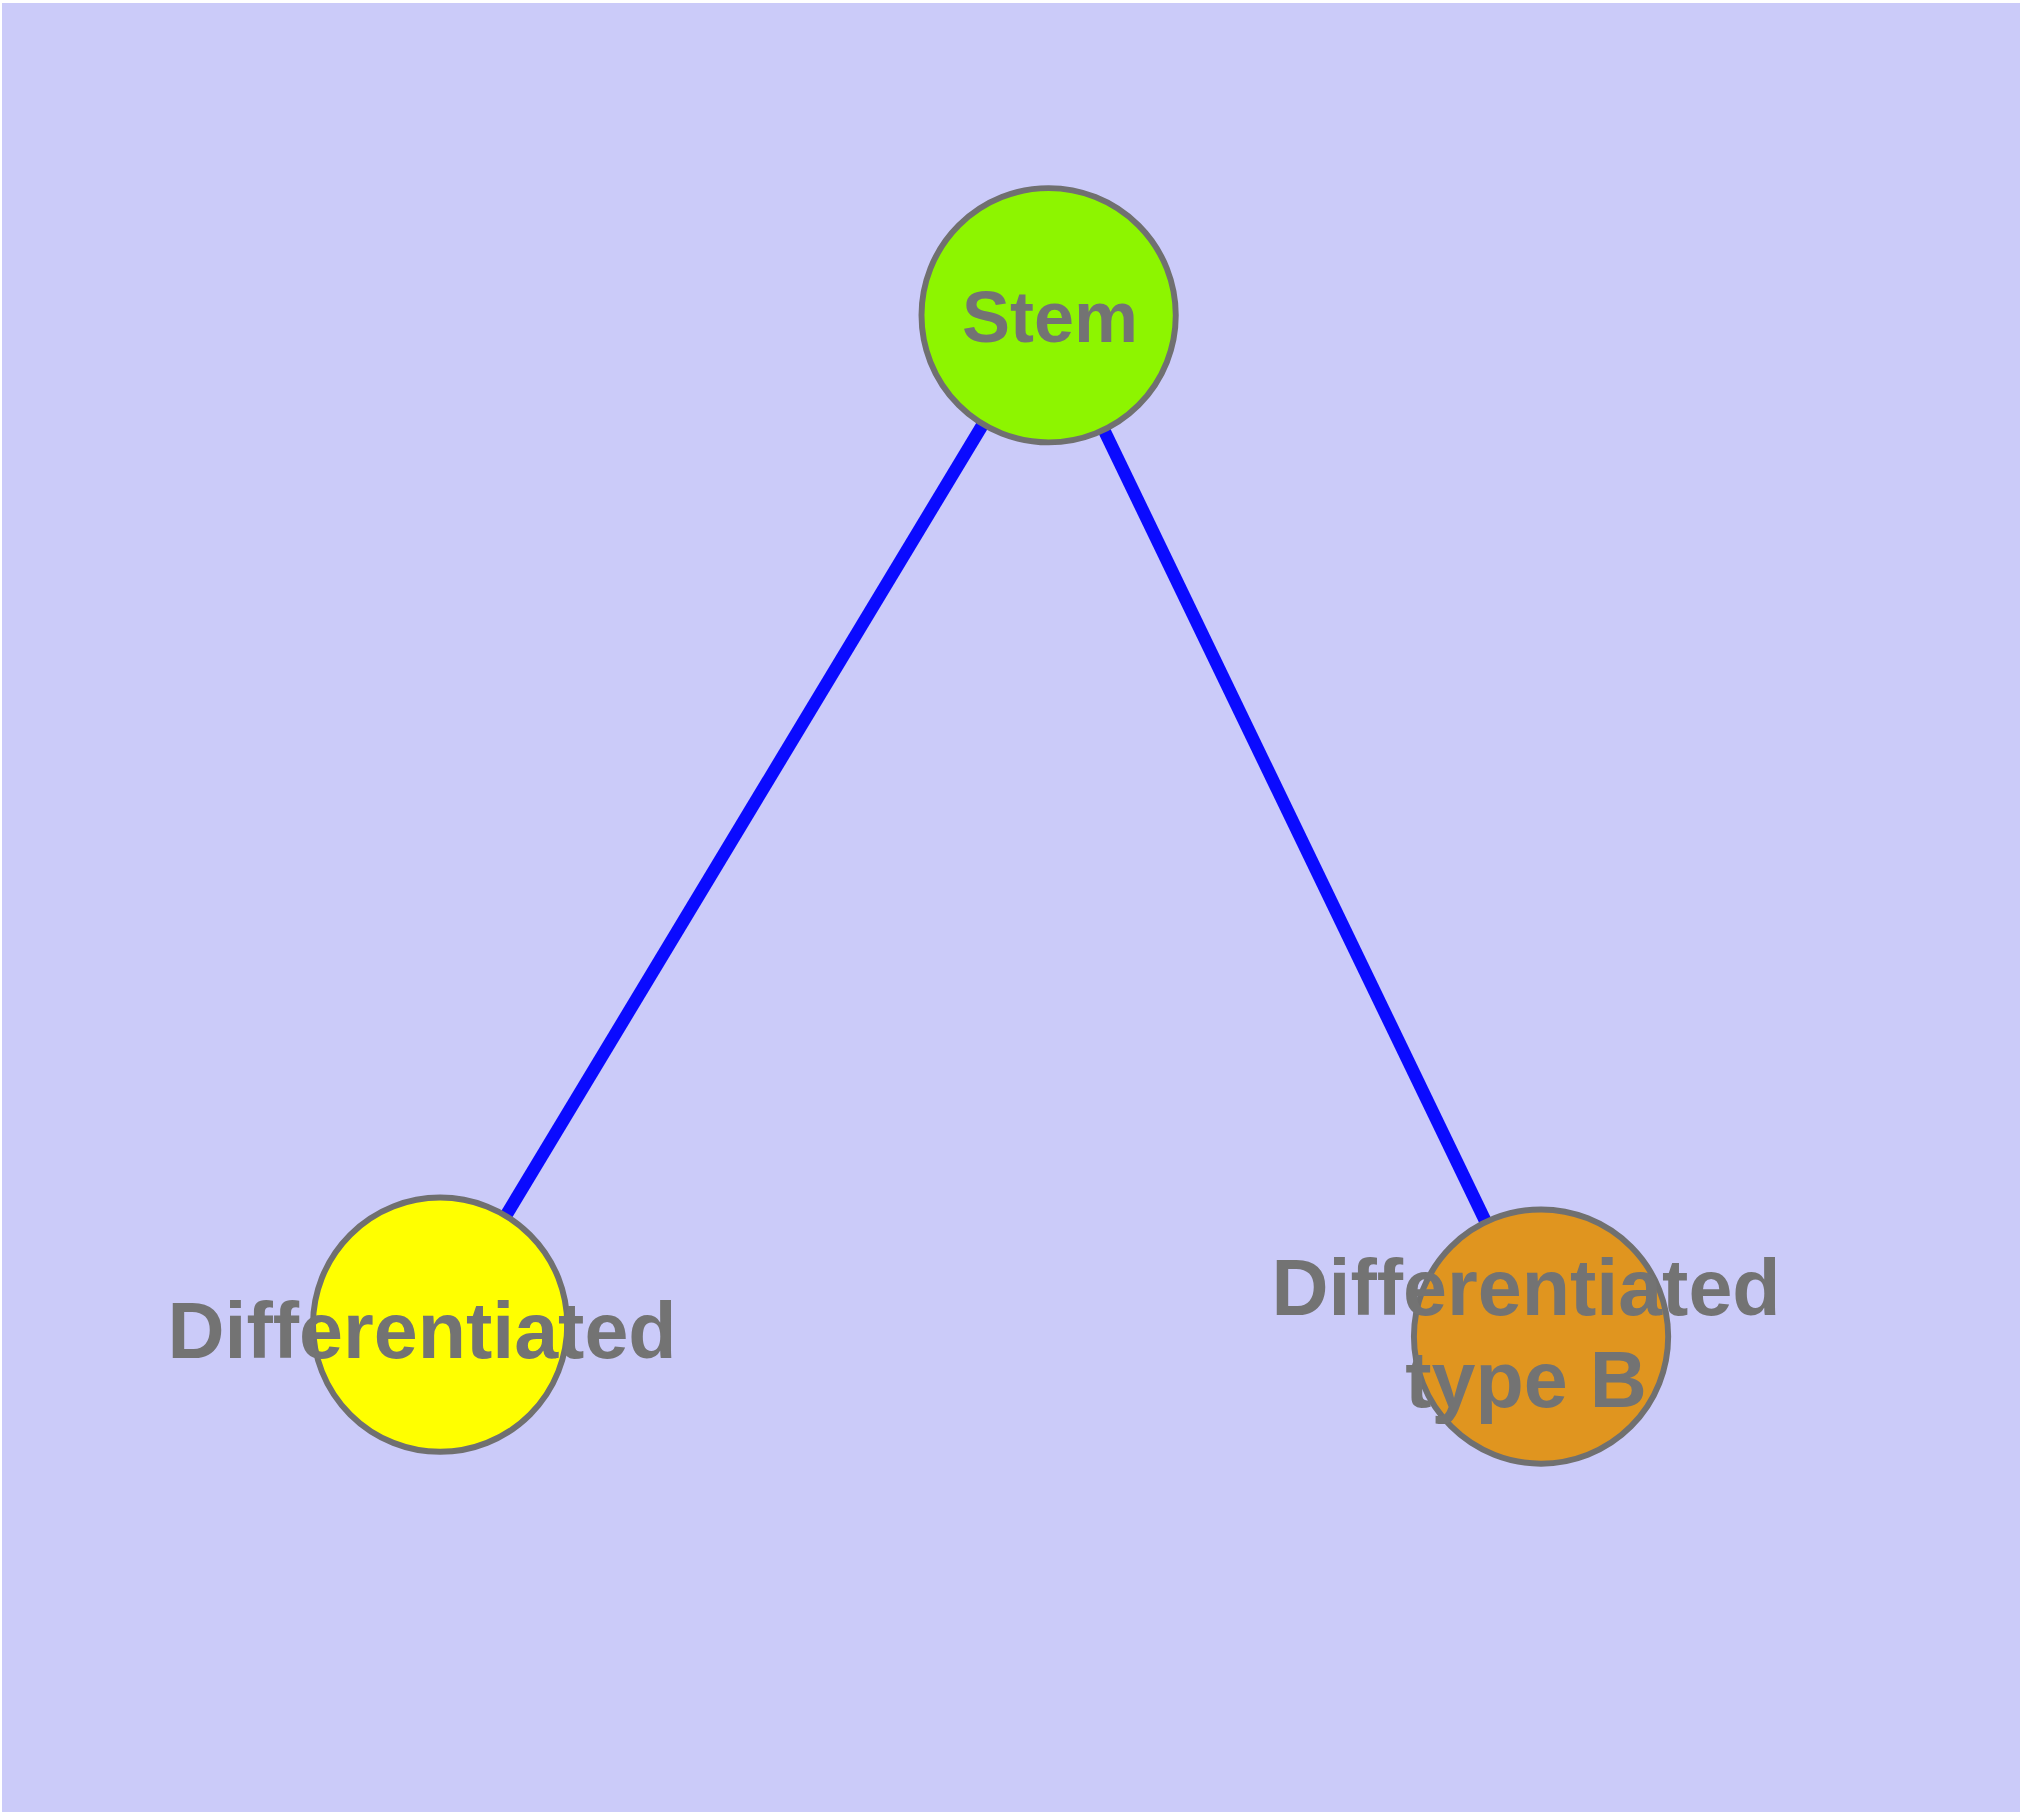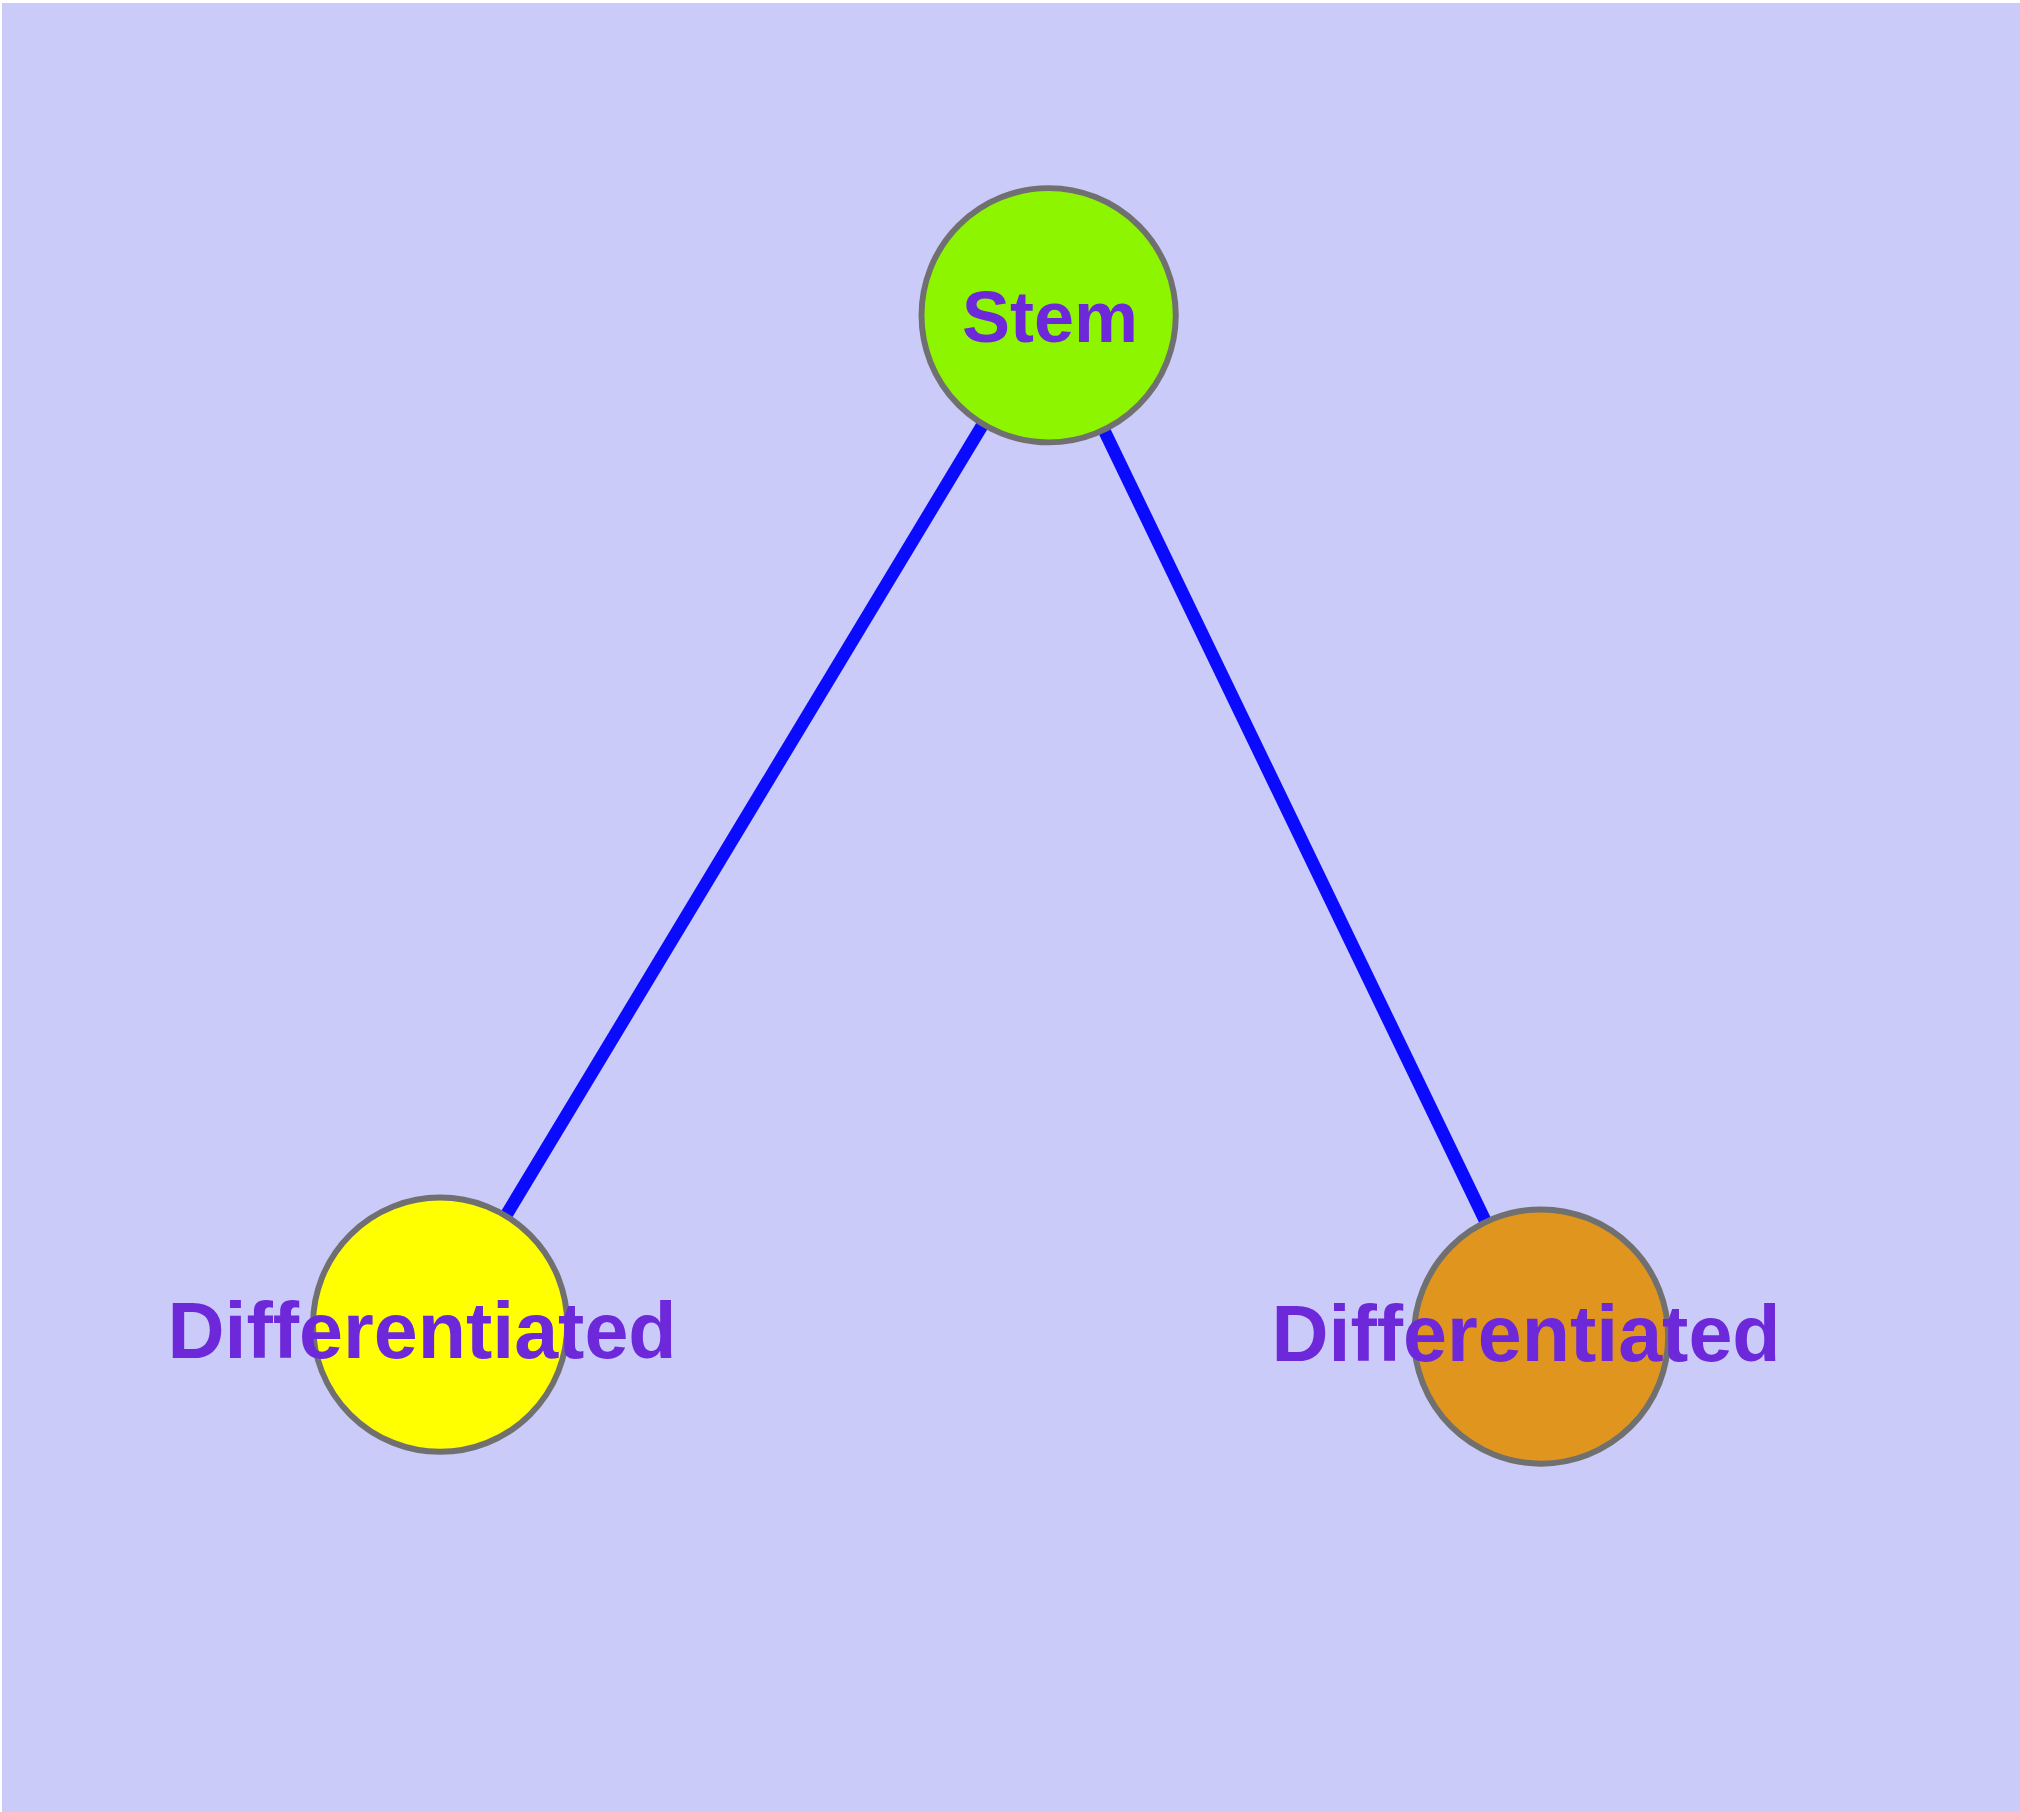--- a/index.html
+++ b/index.html
@@ -36,21 +36,21 @@
     fill: none;
   }
   .node {
     stroke: #707070;
     stroke-width: 7px;
   }
   .label {
     position: absolute;
     transform: translate(-50%, -50%);
     text-align: center;
-    color: #6d28d9;
+    color: #737373;
     font-weight: bold;
     white-space: nowrap;
   }
   .label-stem {
     left: 1050px;
     top: 317px;
     font-size: 72px;
   }
   .label-a {
     left: 422px;
@@ -86,16 +86,17 @@
   </svg>
 
   <div class="label label-stem">Stem</div>
 
   <div class="label label-a">
     <div>Differentiated</div>
   </div>
 
   <div class="label label-b">
     <div>Differentiated</div>
+    <div>type B</div>
   </div>
 
 </div>
 
 
 </body></html>

